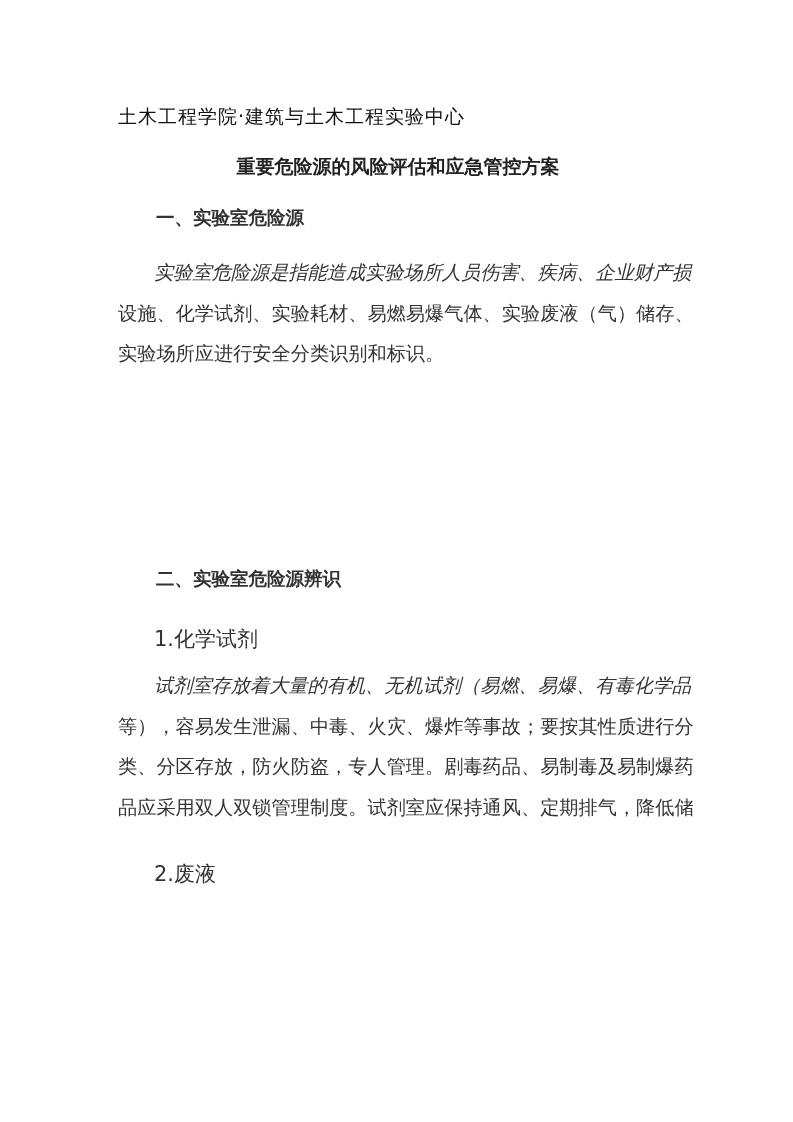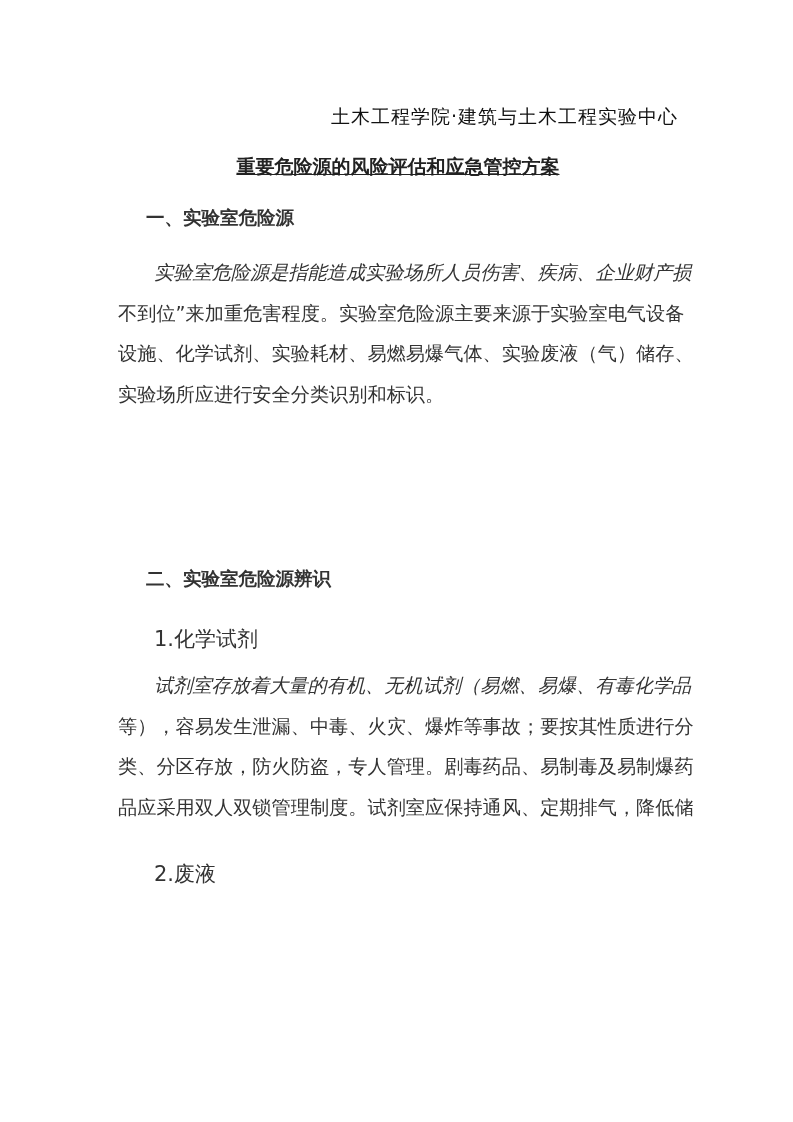--- a/index.html
+++ b/index.html
@@ -19,42 +19,41 @@
       position: absolute;
       left: 118px;
       top: 0;
       width: 560px;
     }
     .title-1 {
       position: absolute;
       left: 0;
       width: 560px;
       top: 104px;
-      text-align: right;
+      text-align: left;
       font-size: 19px;
       font-weight: normal;
       color: #111111;
       letter-spacing: 1px;
       white-space: nowrap;
     }
     .title-2 {
       position: absolute;
       left: 0;
       width: 560px;
       top: 154px;
       text-align: center;
       font-size: 19px;
       font-weight: bold;
       color: #222222;
       white-space: nowrap;
-      text-decoration: underline;
     }
     .h2 {
       position: absolute;
-      left: 28px;
+      left: 38px;
       font-size: 18.5px;
       font-weight: bold;
       color: #333333;
       white-space: nowrap;
     }
     .h2-a { top: 205px; }
     .h2-b { top: 566px; }
     .para {
       position: absolute;
       left: 0;
@@ -88,21 +87,20 @@
 
 <div class="page">
 
   <div class="title-1">土木工程学院·建筑与土木工程实验中心</div>
   <div class="title-2">重要危险源的风险评估和应急管控方案</div>
 
   <div class="h2 h2-a">一、实验室危险源</div>
 
   <div class="para para-1" style="text-indent:0;">
     <span class="line first">实验室危险源是指能造成实验场所人员伤害、疾病、企业财产损</span>
-    <span class="line">不到位”来加重危害程度。实验室危险源主要来源于实验室电气设备</span>
     <span class="line">设施、化学试剂、实验耗材、易燃易爆气体、实验废液（气）储存、</span>
     <span class="line">实验场所应进行安全分类识别和标识。</span>
   </div>
 
   <div class="h2 h2-b">二、实验室危险源辨识</div>
 
   <div class="sub sub-1">1.化学试剂</div>
 
   <div class="para para-2" style="text-indent:0;">
     <span class="line first">试剂室存放着大量的有机、无机试剂（易燃、易爆、有毒化学品</span>

